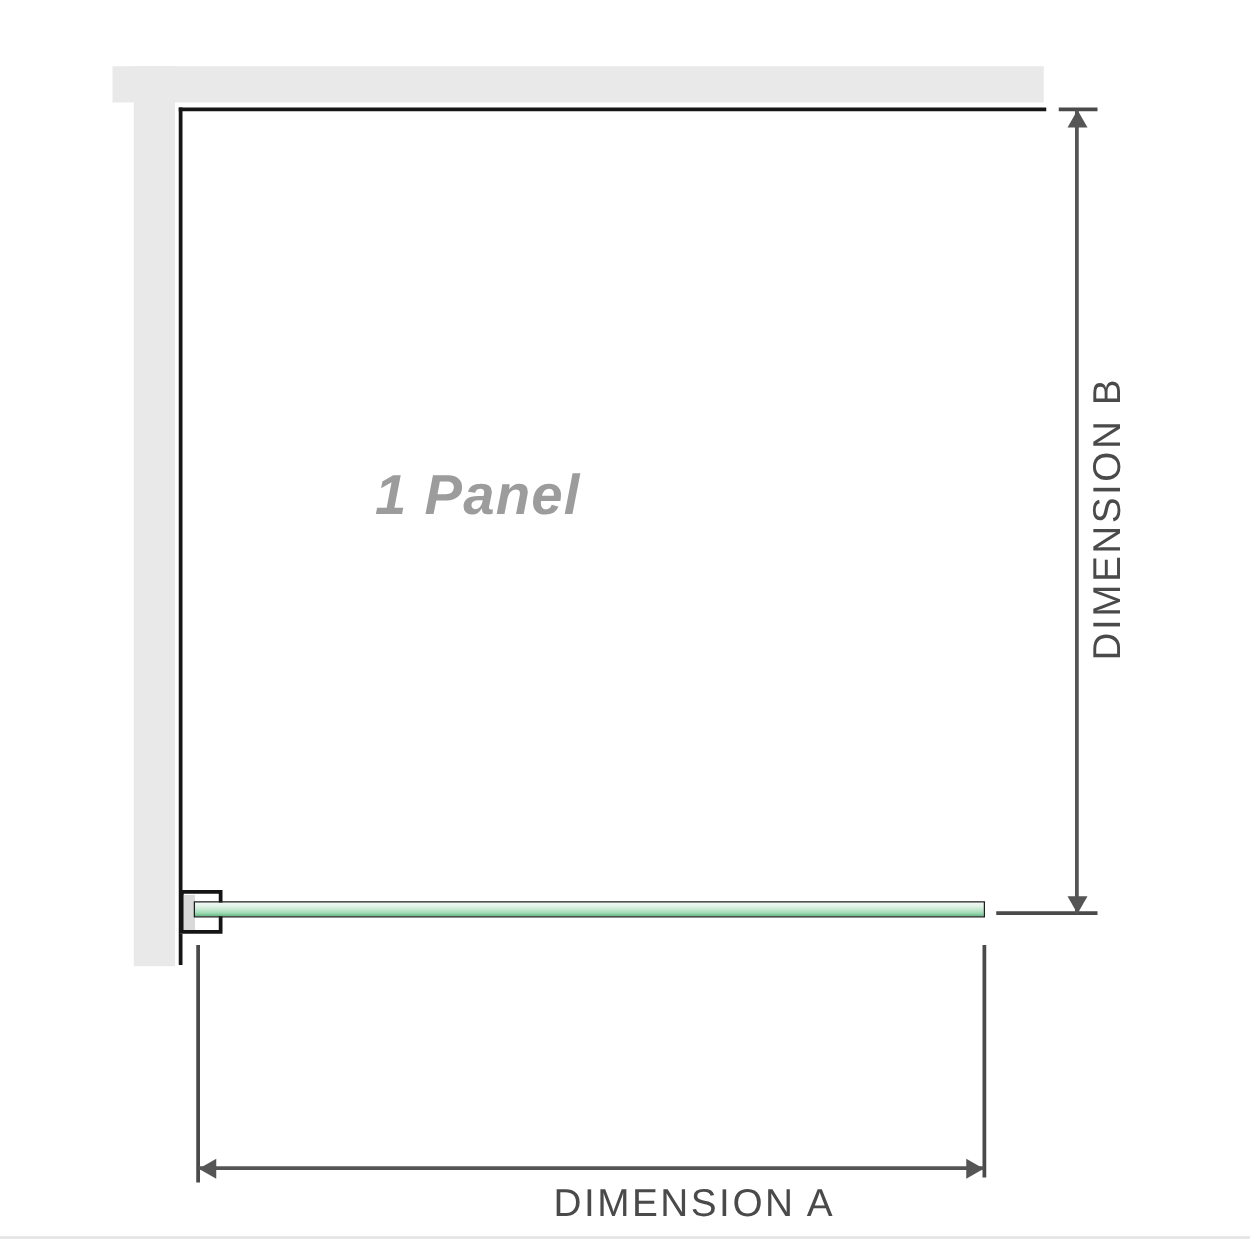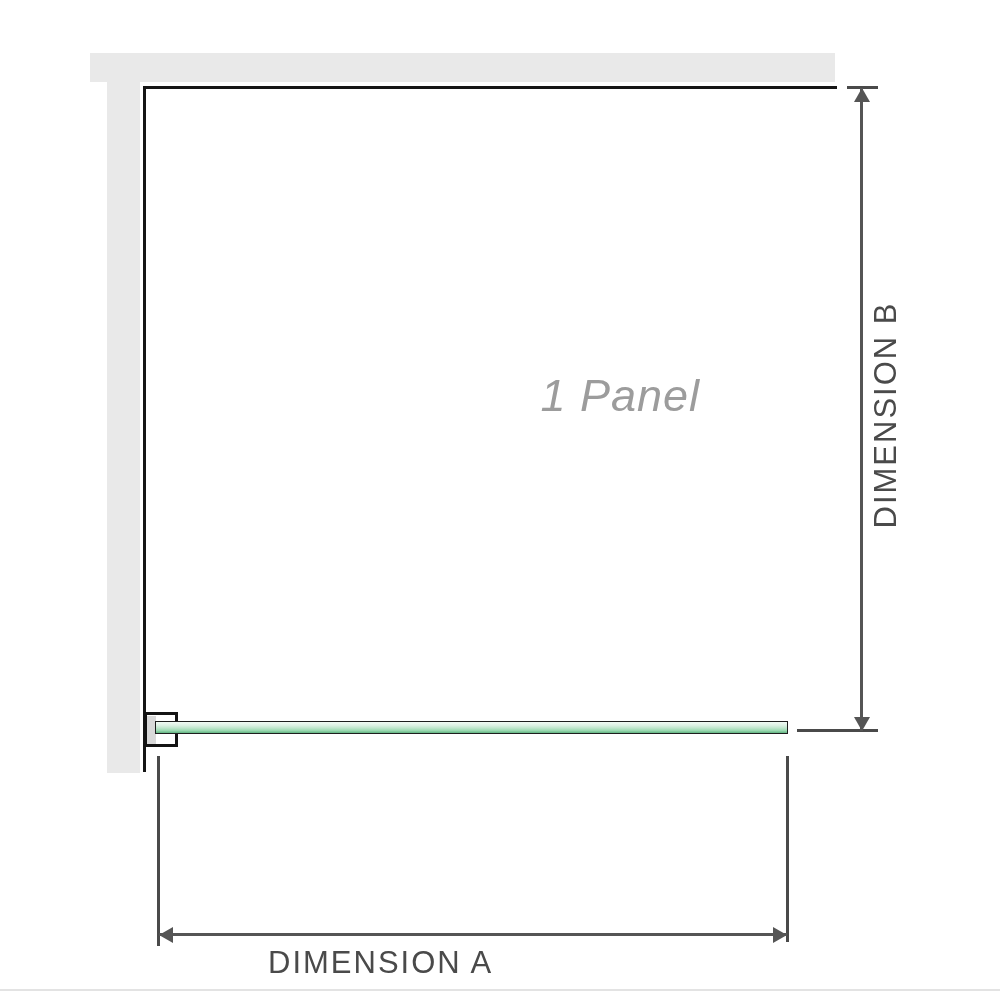--- a/index.html
+++ b/index.html
@@ -69,28 +69,28 @@
     left: 159px; top: 927px; width: 0; height: 0;
     border-top: 8px solid transparent; border-bottom: 8px solid transparent;
     border-right: 14px solid #555555;
   }
   .arrow-right {
     left: 773px; top: 927px; width: 0; height: 0;
     border-top: 8px solid transparent; border-bottom: 8px solid transparent;
     border-left: 14px solid #555555;
   }
   .dima-label {
-    left: 268px; top: 945px; width: 400px; text-align: left;
+    left: 268px; top: 945px; width: 400px; text-align: right;
     font-size: 31px; letter-spacing: 2px; color: #4a4a4a; white-space: nowrap;
   }
 
   
   .panel-label {
-    left: 300px; top: 370px; width: 400px; text-align: right;
-    font-size: 45px; font-style: italic; font-weight: 400;
+    left: 300px; top: 370px; width: 400px; text-align: left;
+    font-size: 45px; font-style: italic; font-weight: 700;
     letter-spacing: 1px; color: #9c9c9c; white-space: nowrap;
   }
 
   .bottom-divider { left: 0; top: 989px; width: 1000px; height: 2px; background: #e3e3e3; }
 </style>
 </head>
 <body>
 
 <div class="stage">
 

